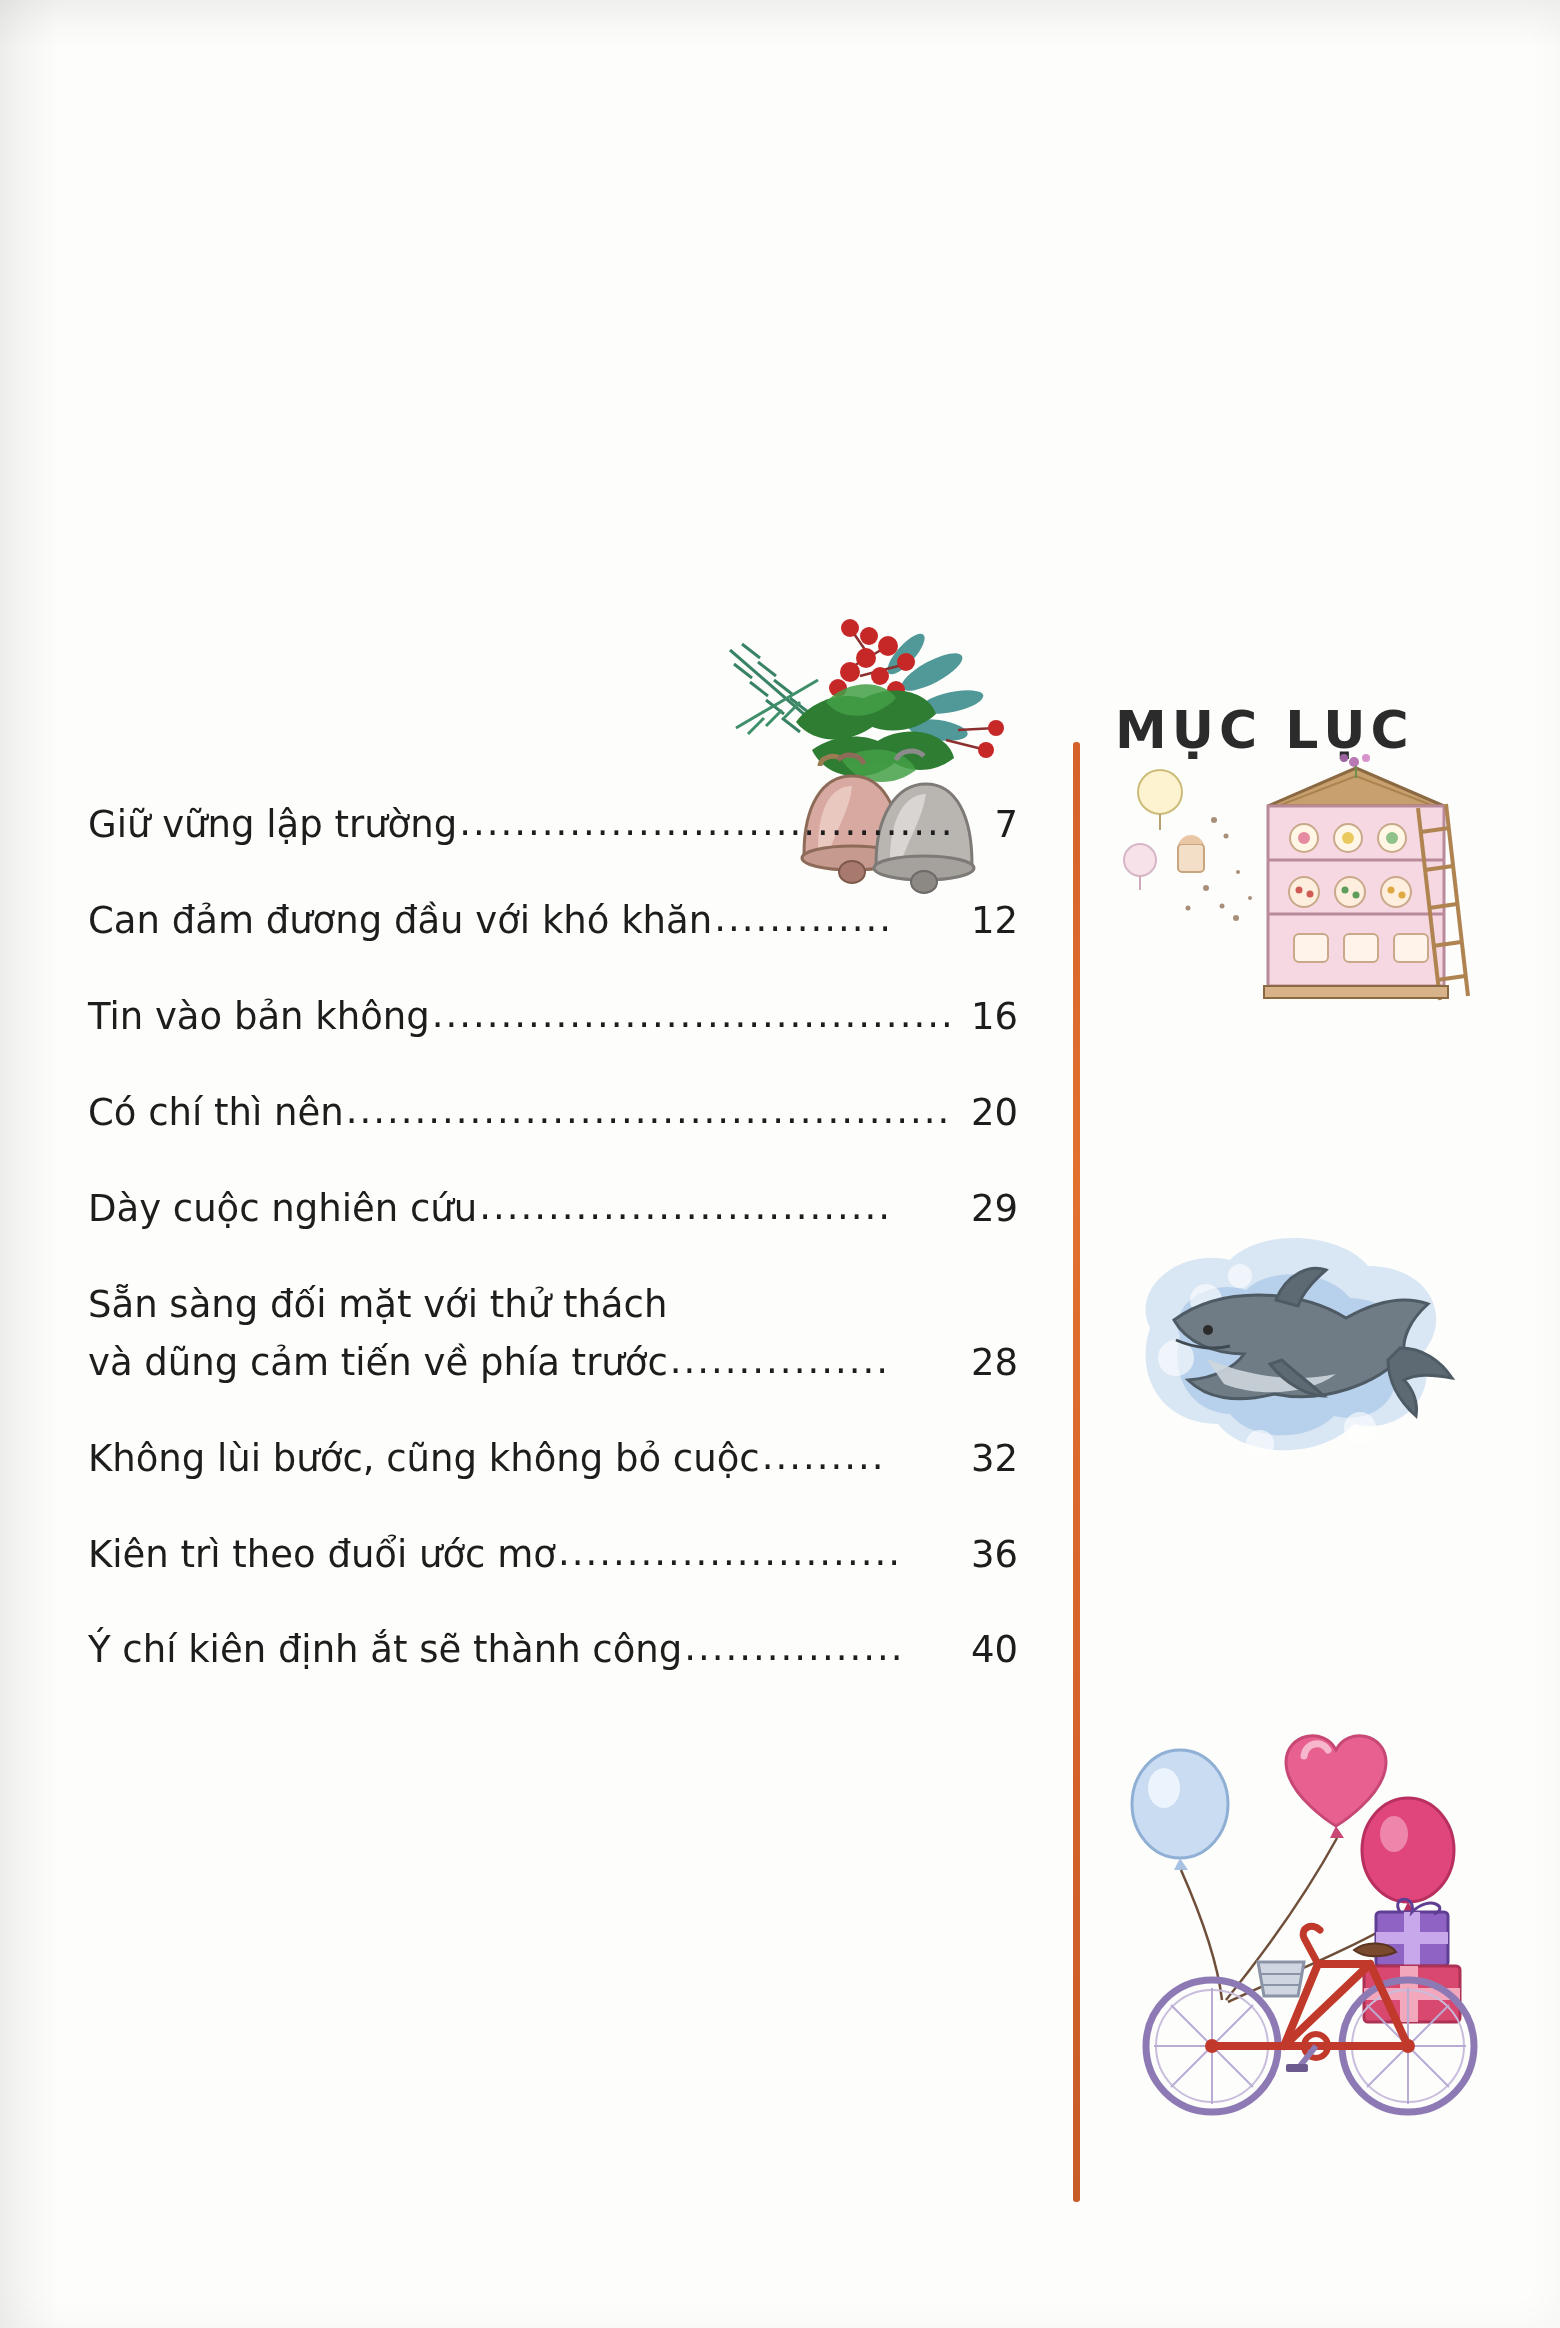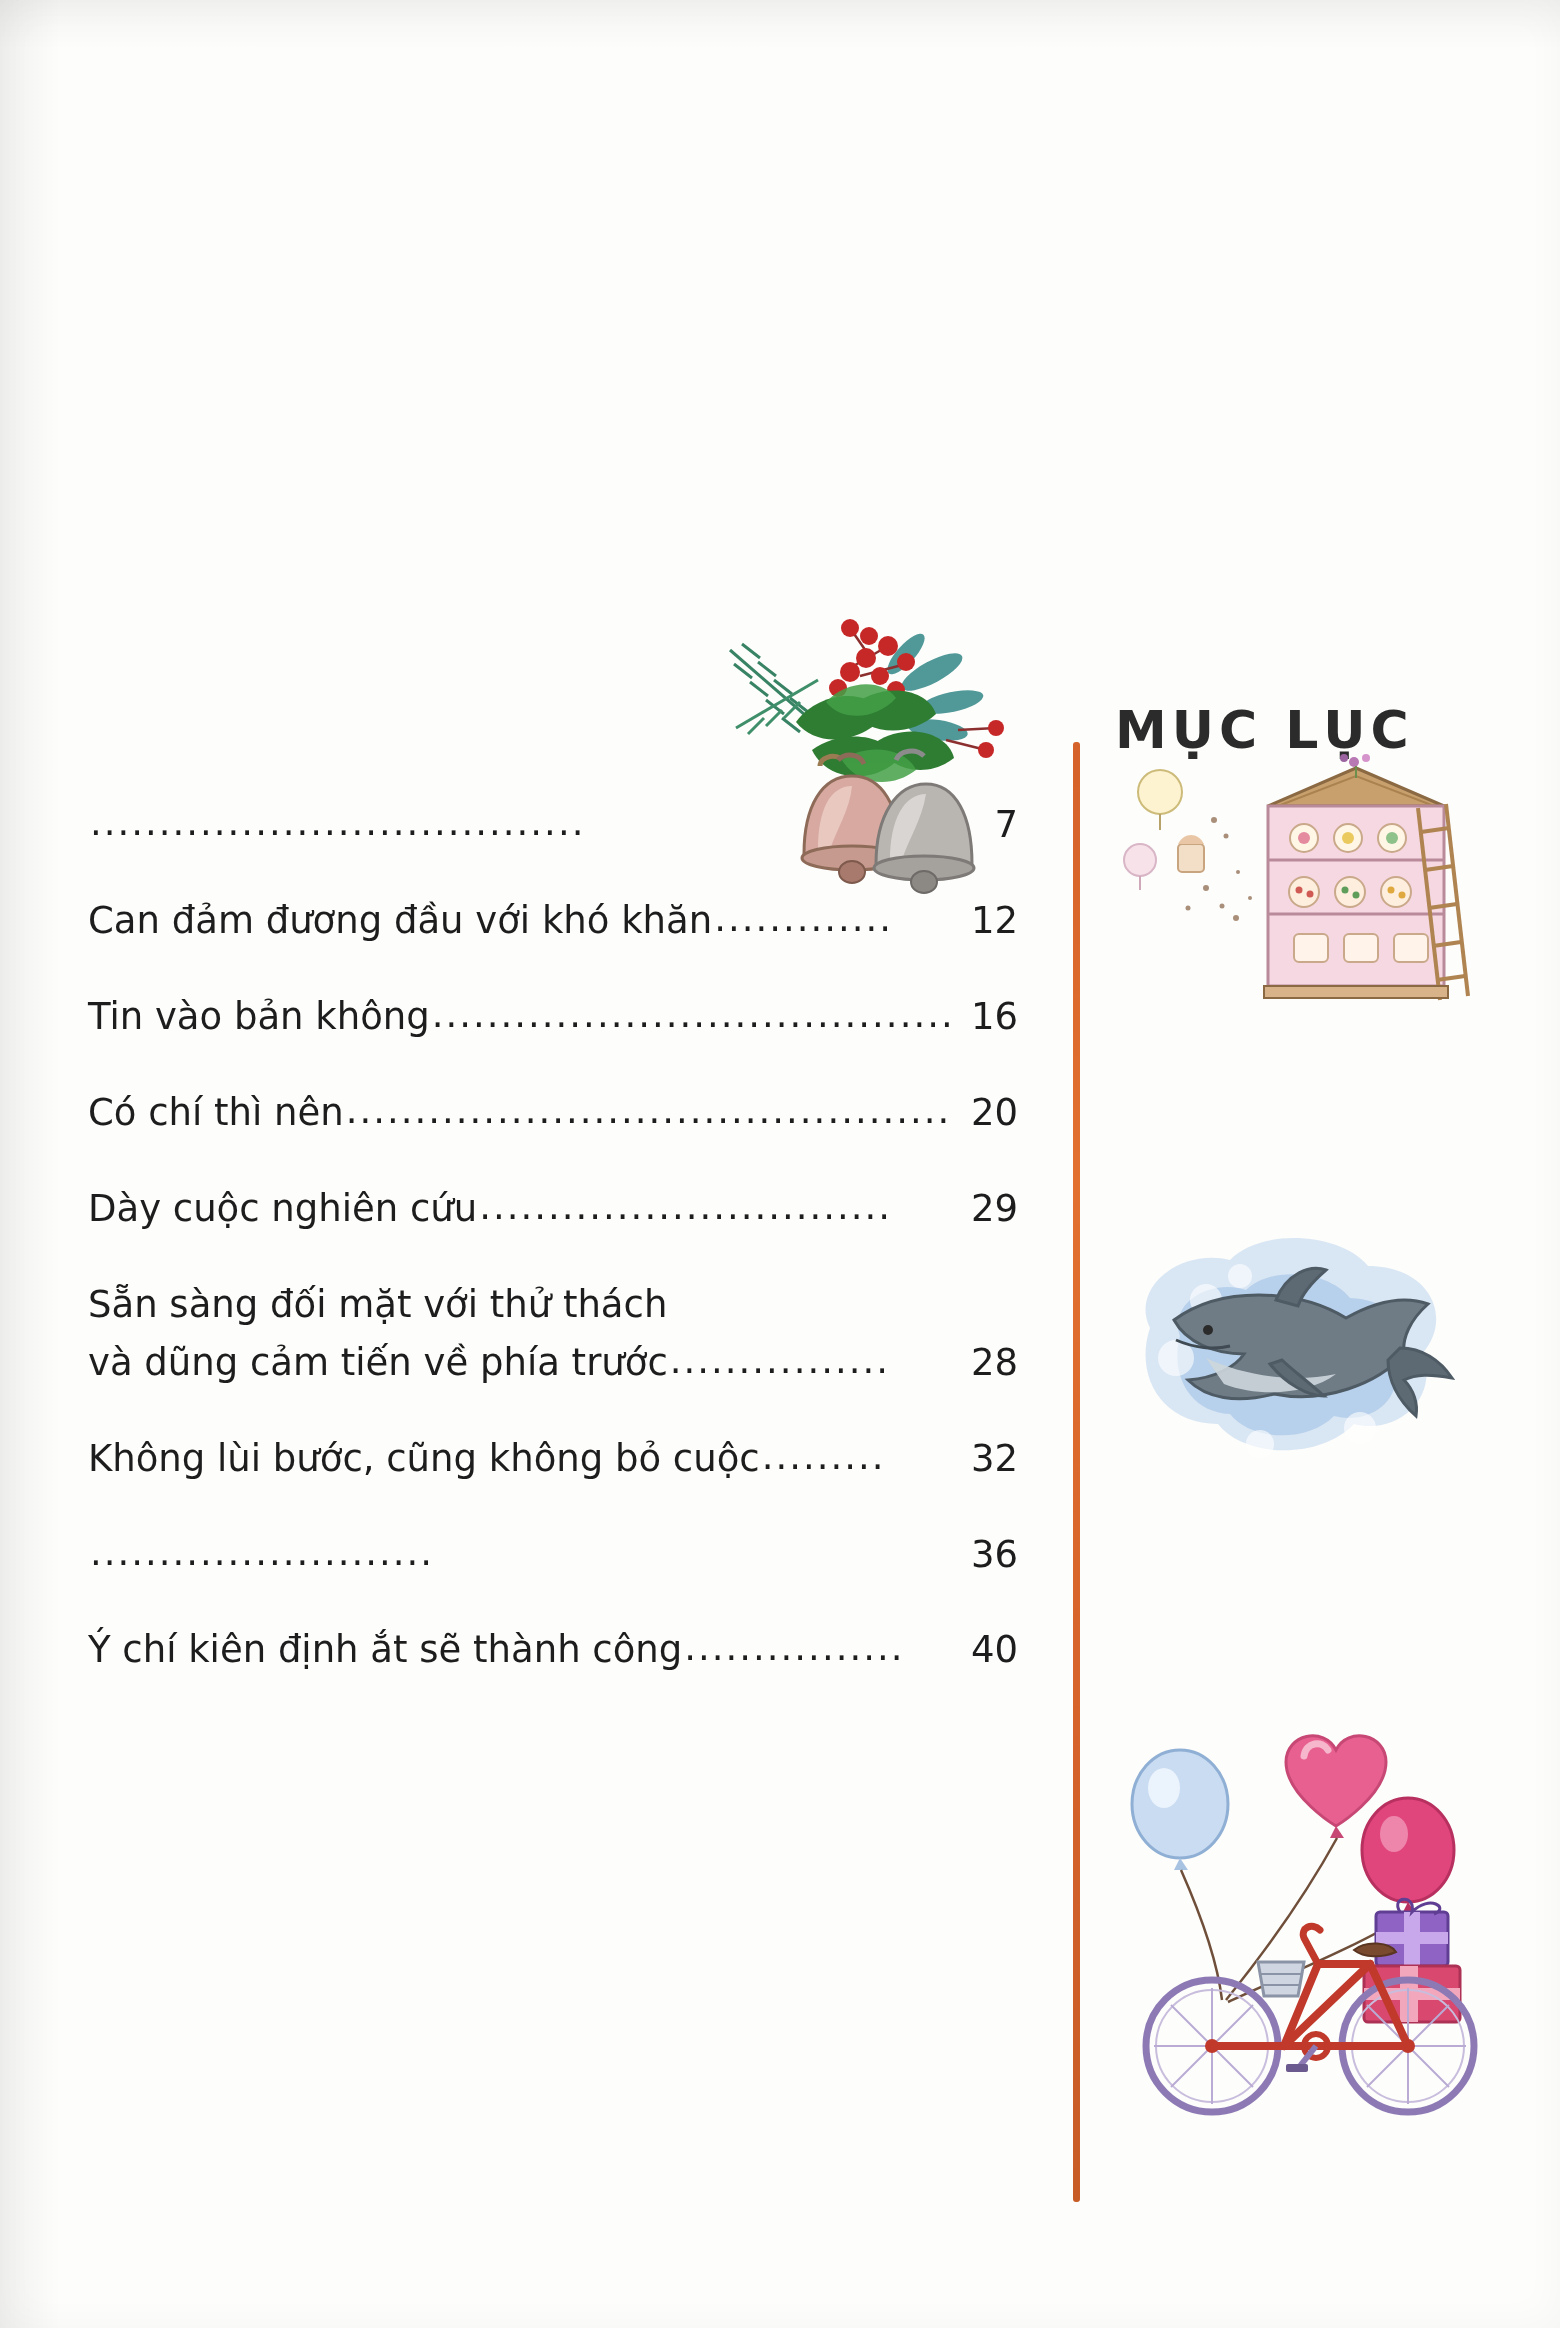--- a/index.html
+++ b/index.html
@@ -207,20 +207,21 @@
 
     <div id="toc-title">MỤC LỤC</div>
   </div>
 
   <div id="divider"></div>
 
   <div id="toc">
 
     <div class="toc-entry">
       <div class="toc-line">
+        <span class="toc-label">Giữ vững lập trường</span>
         <span class="toc-dots">....................................</span>
         <span class="toc-page">7</span>
       </div>
     </div>
 
     <div class="toc-entry">
       <div class="toc-line">
         <span class="toc-label">Can đảm đương đầu với khó khăn</span>
         <span class="toc-dots">.............</span>
         <span class="toc-page">12</span>
@@ -263,20 +264,21 @@
     <div class="toc-entry">
       <div class="toc-line">
         <span class="toc-label">Không lùi bước, cũng không bỏ cuộc</span>
         <span class="toc-dots">.........</span>
         <span class="toc-page">32</span>
       </div>
     </div>
 
     <div class="toc-entry">
       <div class="toc-line">
+        <span class="toc-label">Kiên trì theo đuổi ước mơ</span>
         <span class="toc-dots">.........................</span>
         <span class="toc-page">36</span>
       </div>
     </div>
 
     <div class="toc-entry">
       <div class="toc-line">
         <span class="toc-label">Ý chí kiên định ắt sẽ thành công</span>
         <span class="toc-dots">................</span>
         <span class="toc-page">40</span>

